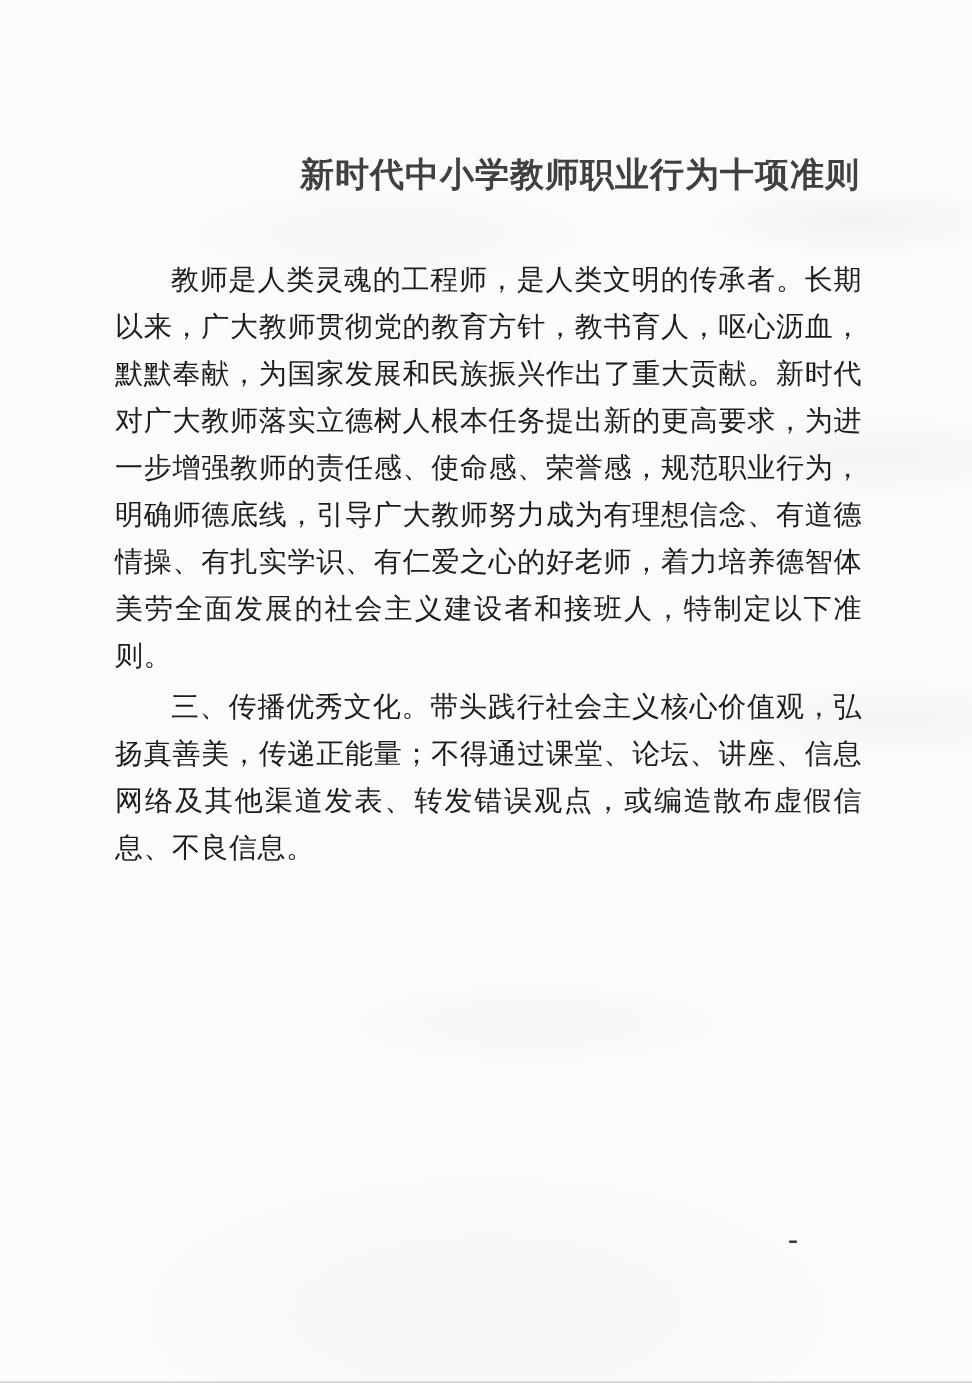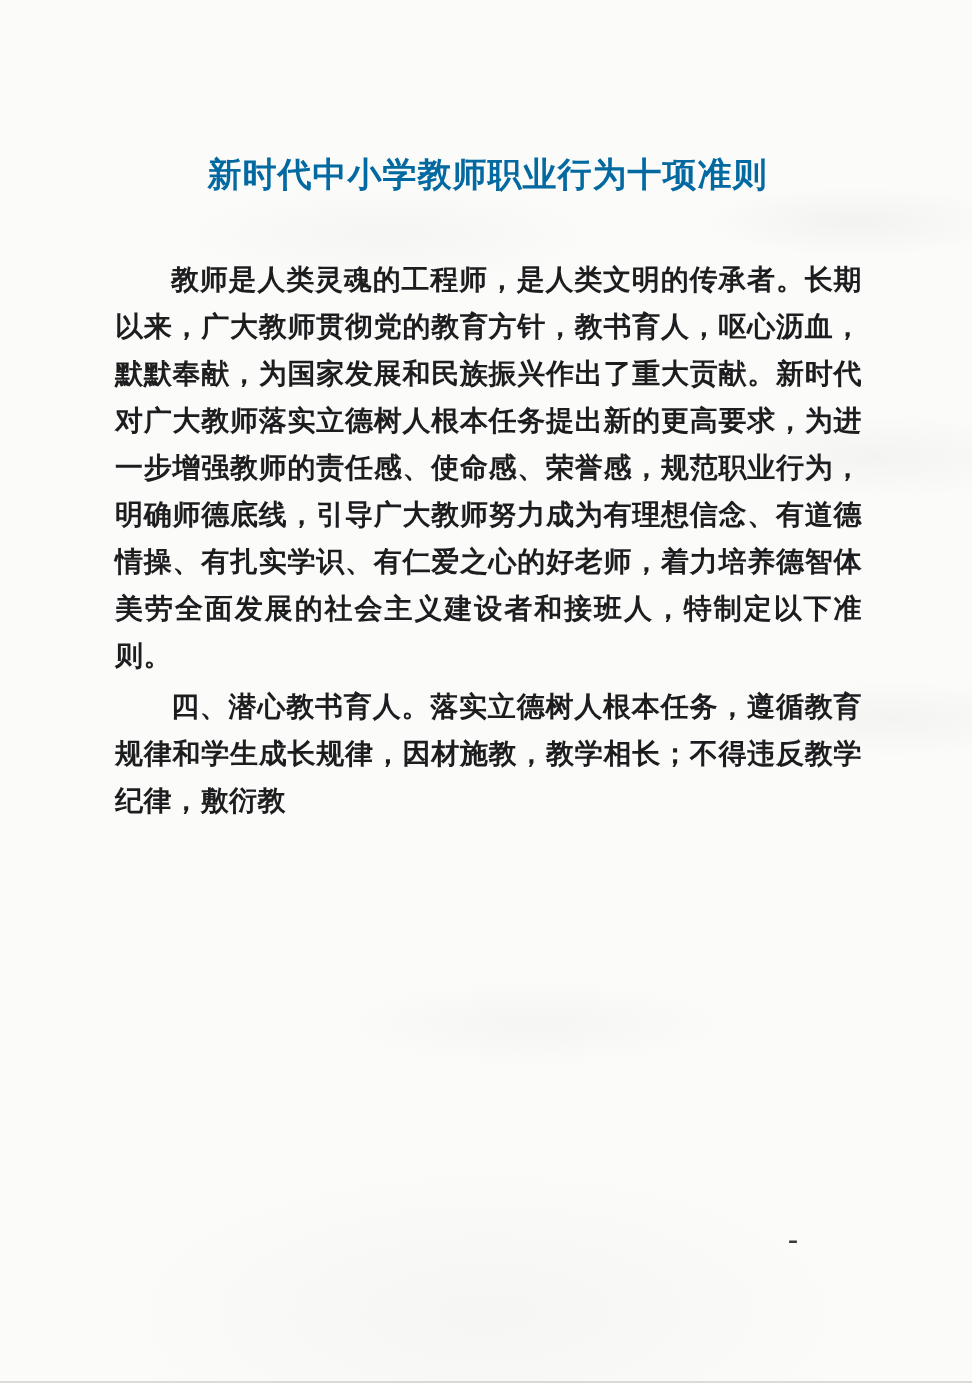--- a/index.html
+++ b/index.html
@@ -42,45 +42,44 @@
     width: 100%;
     height: 2px;
     background: rgba(160,160,155,0.35);
   }
 
   .doc-title {
     position: absolute;
     top: 152px;
     left: 115px;
     width: 745px;
-    text-align: center;
+    text-align: right;
     font-size: 34px;
     font-weight: bold;
     letter-spacing: 1px;
-    color: #0369a1;
+    color: #404040;
     white-space: nowrap;
   }
 
   .doc-body {
     position: absolute;
     top: 256px;
     left: 115px;
     width: 747px;
   }
 
   .doc-body p {
     font-size: 28px;
     line-height: 47px;
     text-align: justify;
     text-justify: inter-ideograph;
     text-indent: 2em;
     letter-spacing: 0.5px;
     color: #1d1d20;
     margin-bottom: 4px;
-    font-weight: bold;
   }
 
   .page-marker {
     position: absolute;
     left: 788px;
     top: 1222px;
     font-size: 30px;
     font-weight: bold;
     color: #3a3a3c;
     letter-spacing: 0;
@@ -88,20 +87,20 @@
 </style>
 </head>
 <body>
 
 <div class="page">
 
   <h1 class="doc-title">新时代中小学教师职业行为十项准则</h1>
 
   <div class="doc-body">
     <p>教师是人类灵魂的工程师，是人类文明的传承者。长期以来，广大教师贯彻党的教育方针，教书育人，呕心沥血，默默奉献，为国家发展和民族振兴作出了重大贡献。新时代对广大教师落实立德树人根本任务提出新的更高要求，为进一步增强教师的责任感、使命感、荣誉感，规范职业行为，明确师德底线，引导广大教师努力成为有理想信念、有道德情操、有扎实学识、有仁爱之心的好老师，着力培养德智体美劳全面发展的社会主义建设者和接班人，特制定以下准则。</p>
-    <p>四、潜心教书育人。落实立德树人根本任务，遵循教育规律和学生成长规律，因材施教，教学相长；不得违反教学纪律，敷衍教</p>
+    <p>三、传播优秀文化。带头践行社会主义核心价值观，弘扬真善美，传递正能量；不得通过课堂、论坛、讲座、信息网络及其他渠道发表、转发错误观点，或编造散布虚假信息、不良信息。</p>
   </div>
 
   <div class="page-marker">-</div>
 
   <div class="scan-bottom-edge"></div>
 
 </div>
 
 </body></html>

